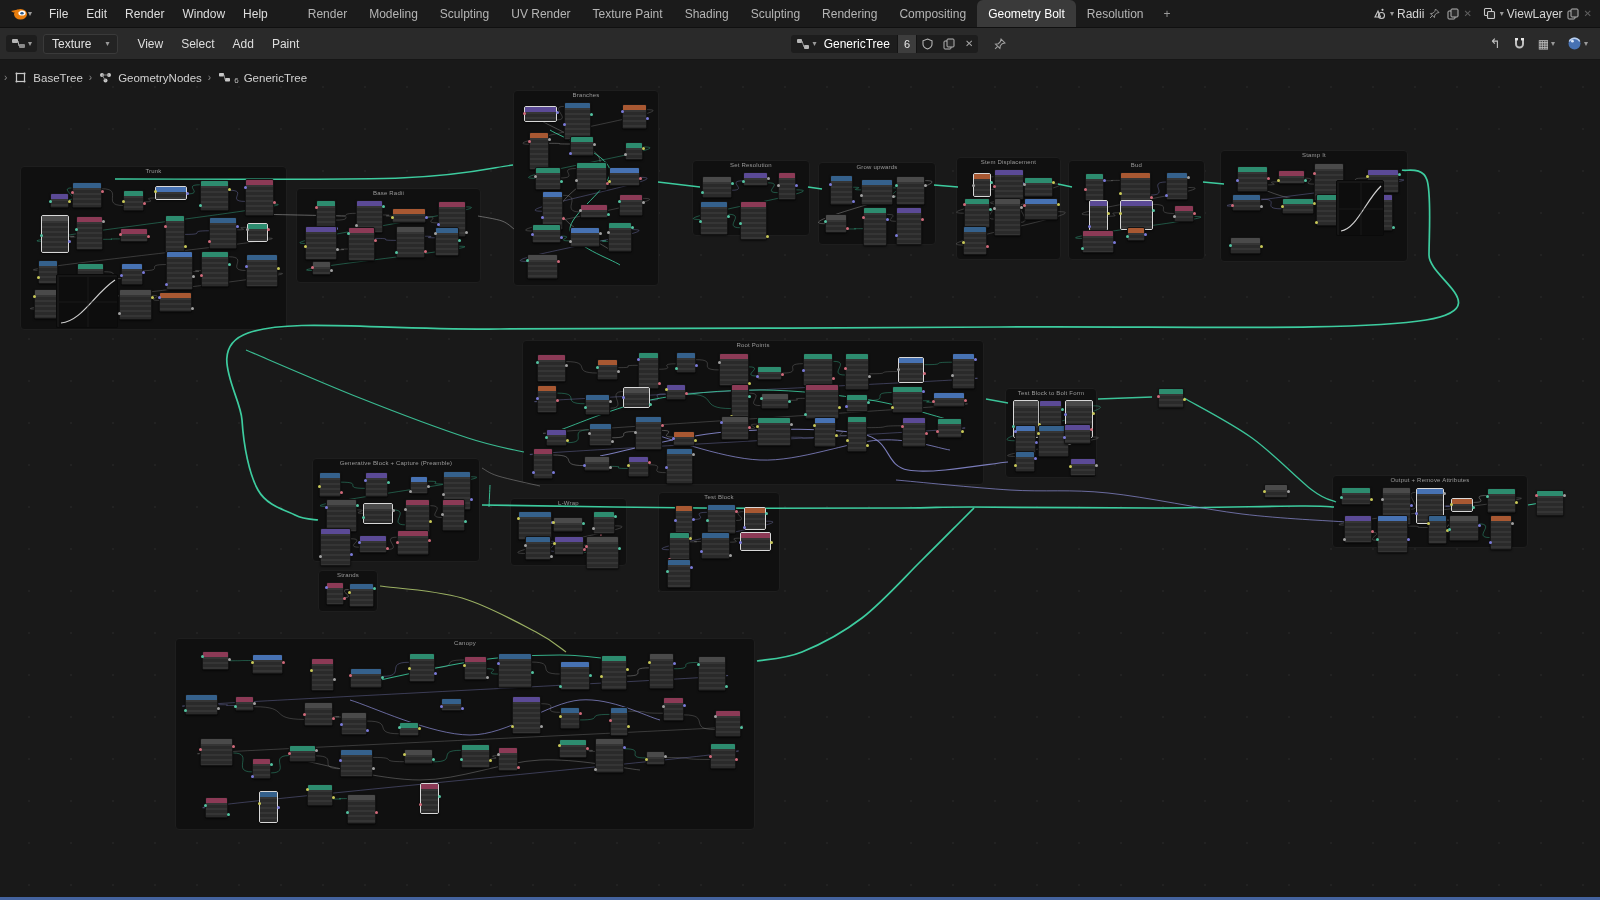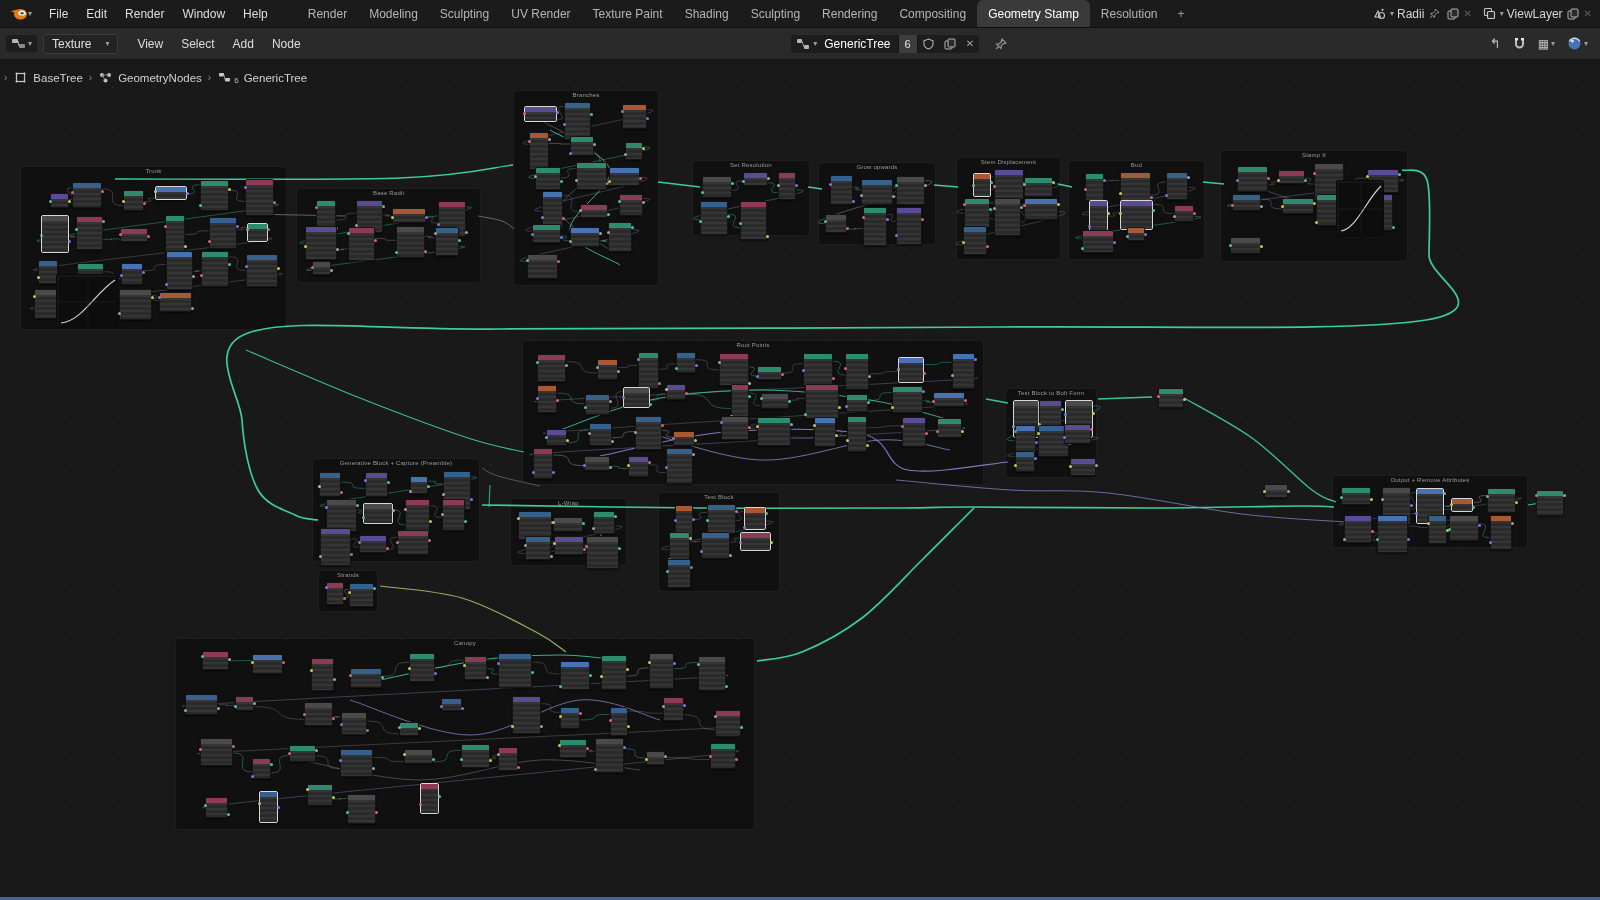--- a/index.html
+++ b/index.html
@@ -108,21 +108,21 @@
   <div class="tabs" id="workspace-tabs">
       <div class="tab">Render</div>
       <div class="tab">Modeling</div>
       <div class="tab">Sculpting</div>
       <div class="tab">UV Render</div>
       <div class="tab">Texture Paint</div>
       <div class="tab">Shading</div>
       <div class="tab">Sculpting</div>
       <div class="tab">Rendering</div>
       <div class="tab">Compositing</div>
-      <div class="tab active">Geometry Stamp</div>
+      <div class="tab active">Geometry Bolt</div>
       <div class="tab">Resolution</div>
       <div class="tab add-tab">+</div>
     </div>
 
   <div class="topbar-right">
     <div class="id-widget">
       <span class="mini-icon">
         <svg width="13" height="13" viewBox="0 0 13 13">
             <circle cx="8.5" cy="8.5" r="3" fill="none" stroke="#c8c8c8" stroke-width="1.1"></circle>
             <path d="M2 10 L5 4 L7.5 10 Z" fill="none" stroke="#c8c8c8" stroke-width="1.1"></path>
@@ -176,21 +176,21 @@
       <span class="chev">▾</span>
     </div>
     <div class="mode-select">
       <span>Texture</span>
       <span class="chev">▾</span>
     </div>
     <div class="menus" id="header-menus">
         <div class="menu-item">View</div>
         <div class="menu-item">Select</div>
         <div class="menu-item">Add</div>
-        <div class="menu-item">Node</div>
+        <div class="menu-item">Paint</div>
       </div>
   </div>
   <div class="hdr-spacer"></div>
 
   <div class="tree-sel">
     <span class="seg">
       <svg width="14" height="12" viewBox="0 0 14 12">
         <rect x="1" y="1" width="5" height="4" rx="1" fill="#b5b5b5"></rect>
           <rect x="8" y="7" width="5" height="4" rx="1" fill="#b5b5b5"></rect>
           <line x1="6" y1="3" x2="8" y2="9" stroke="#9a9a9a" stroke-width="1"></line>

